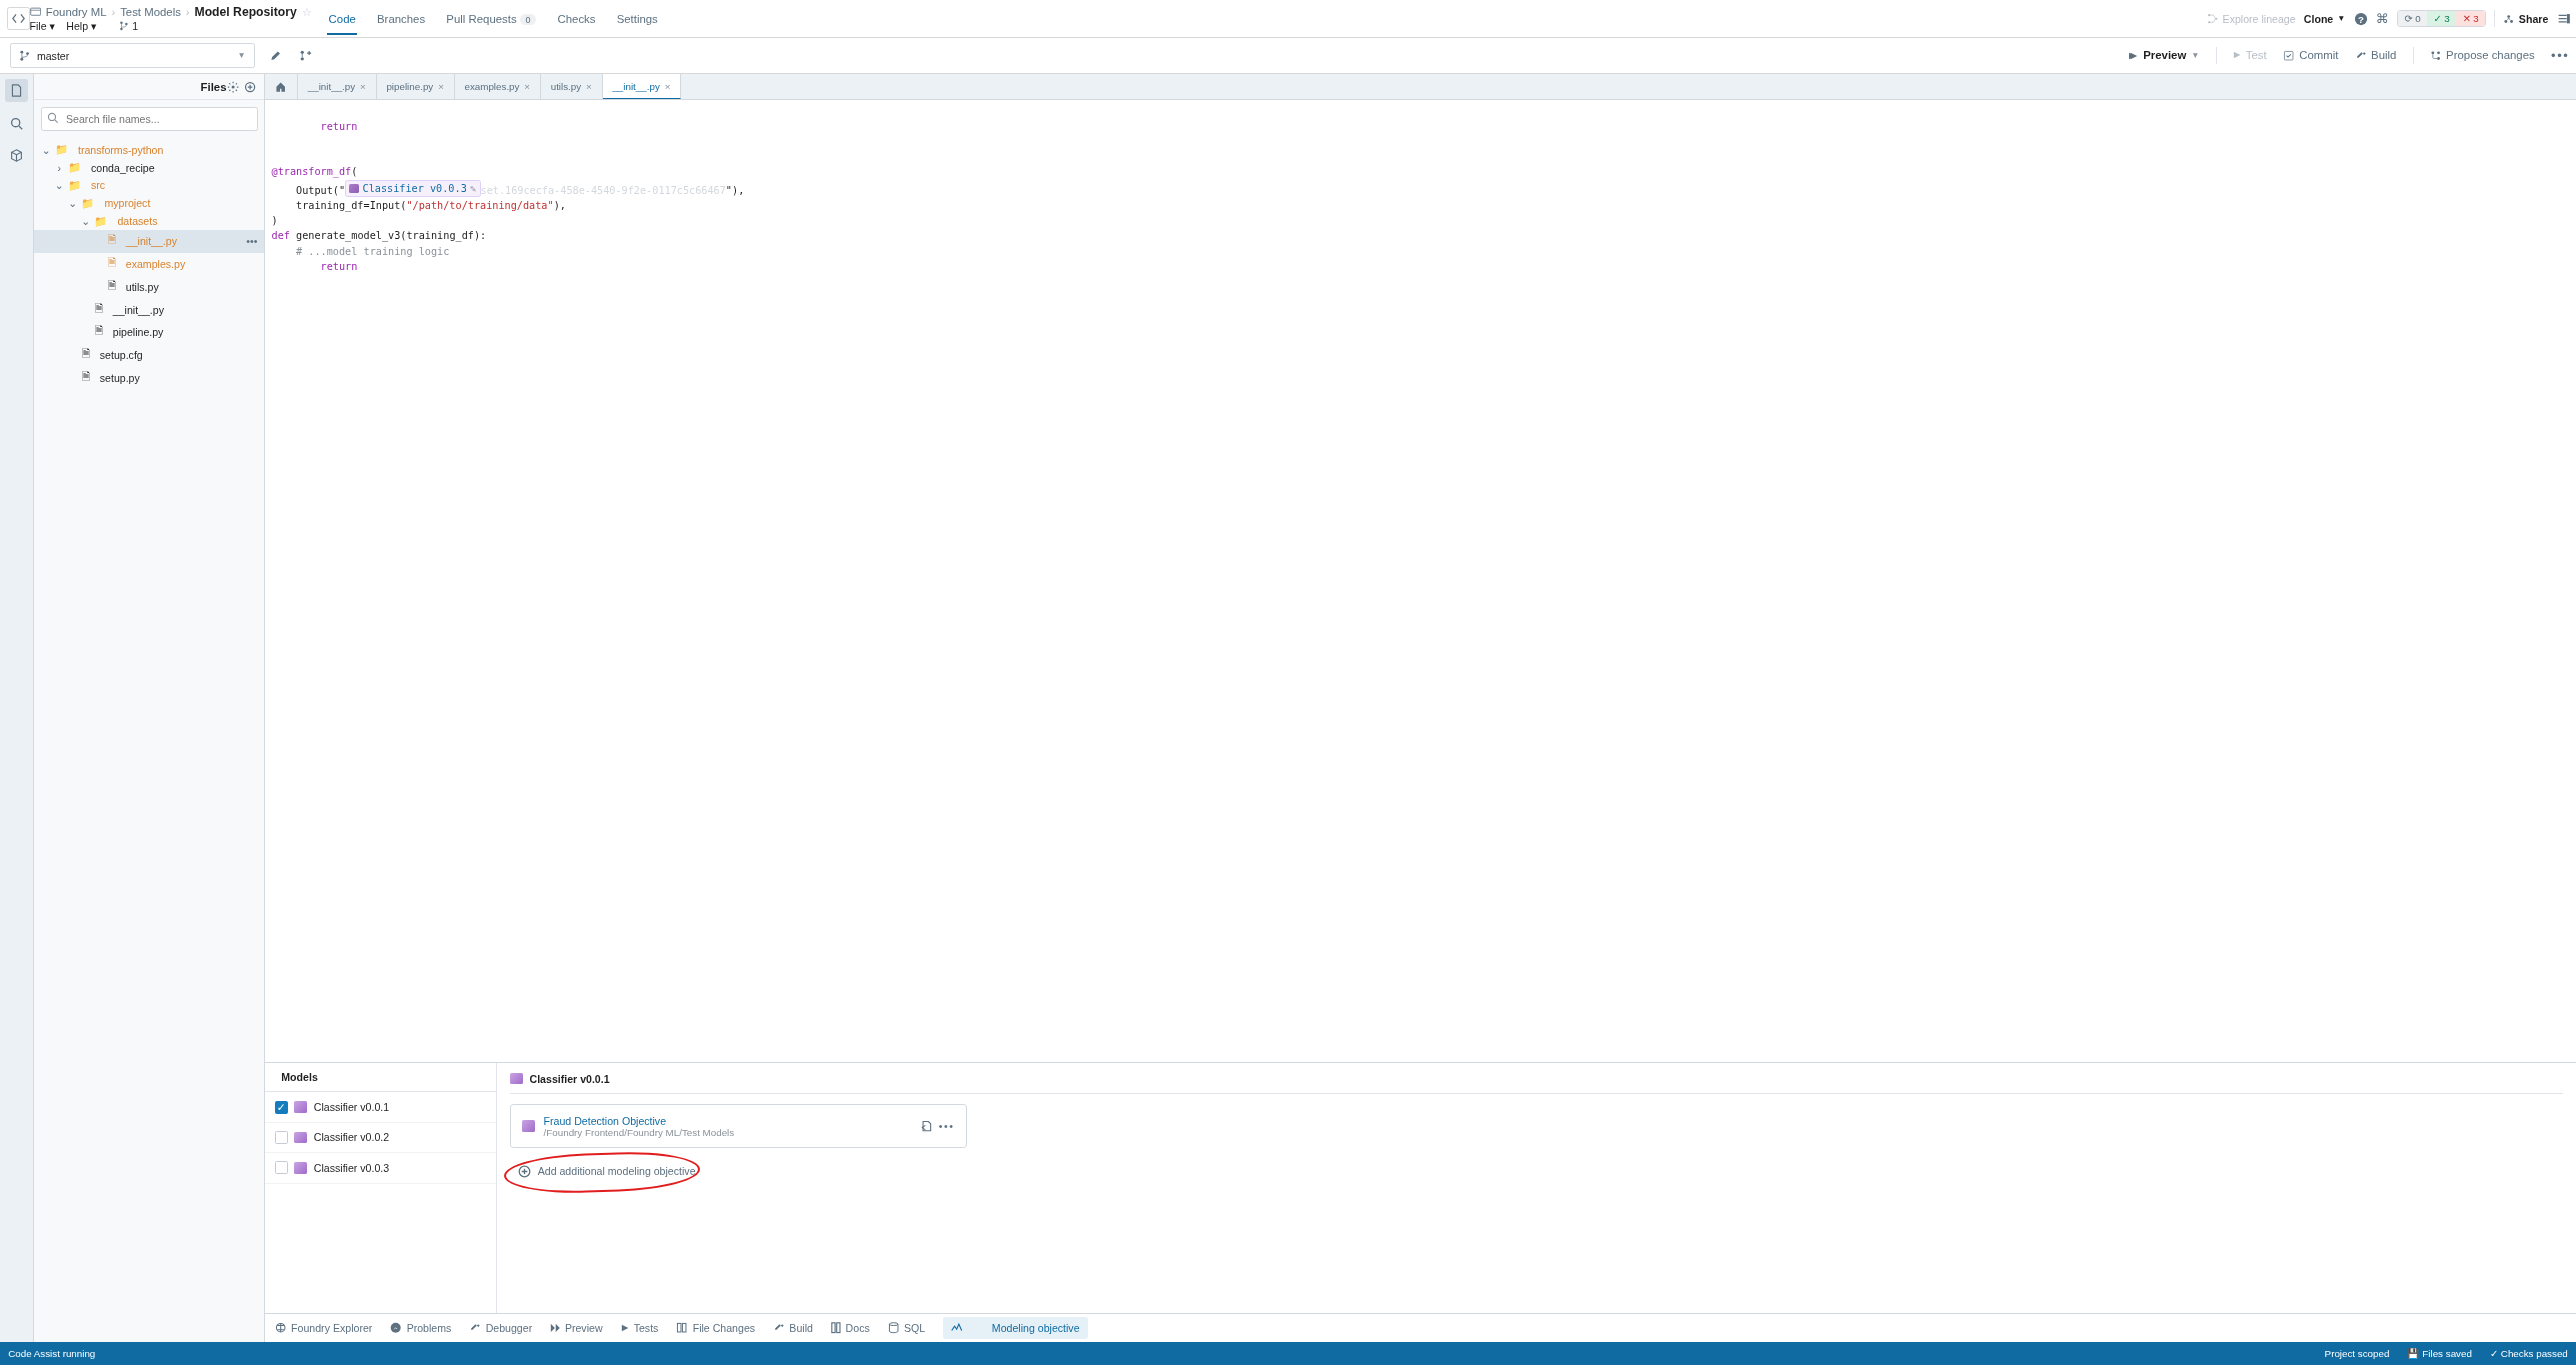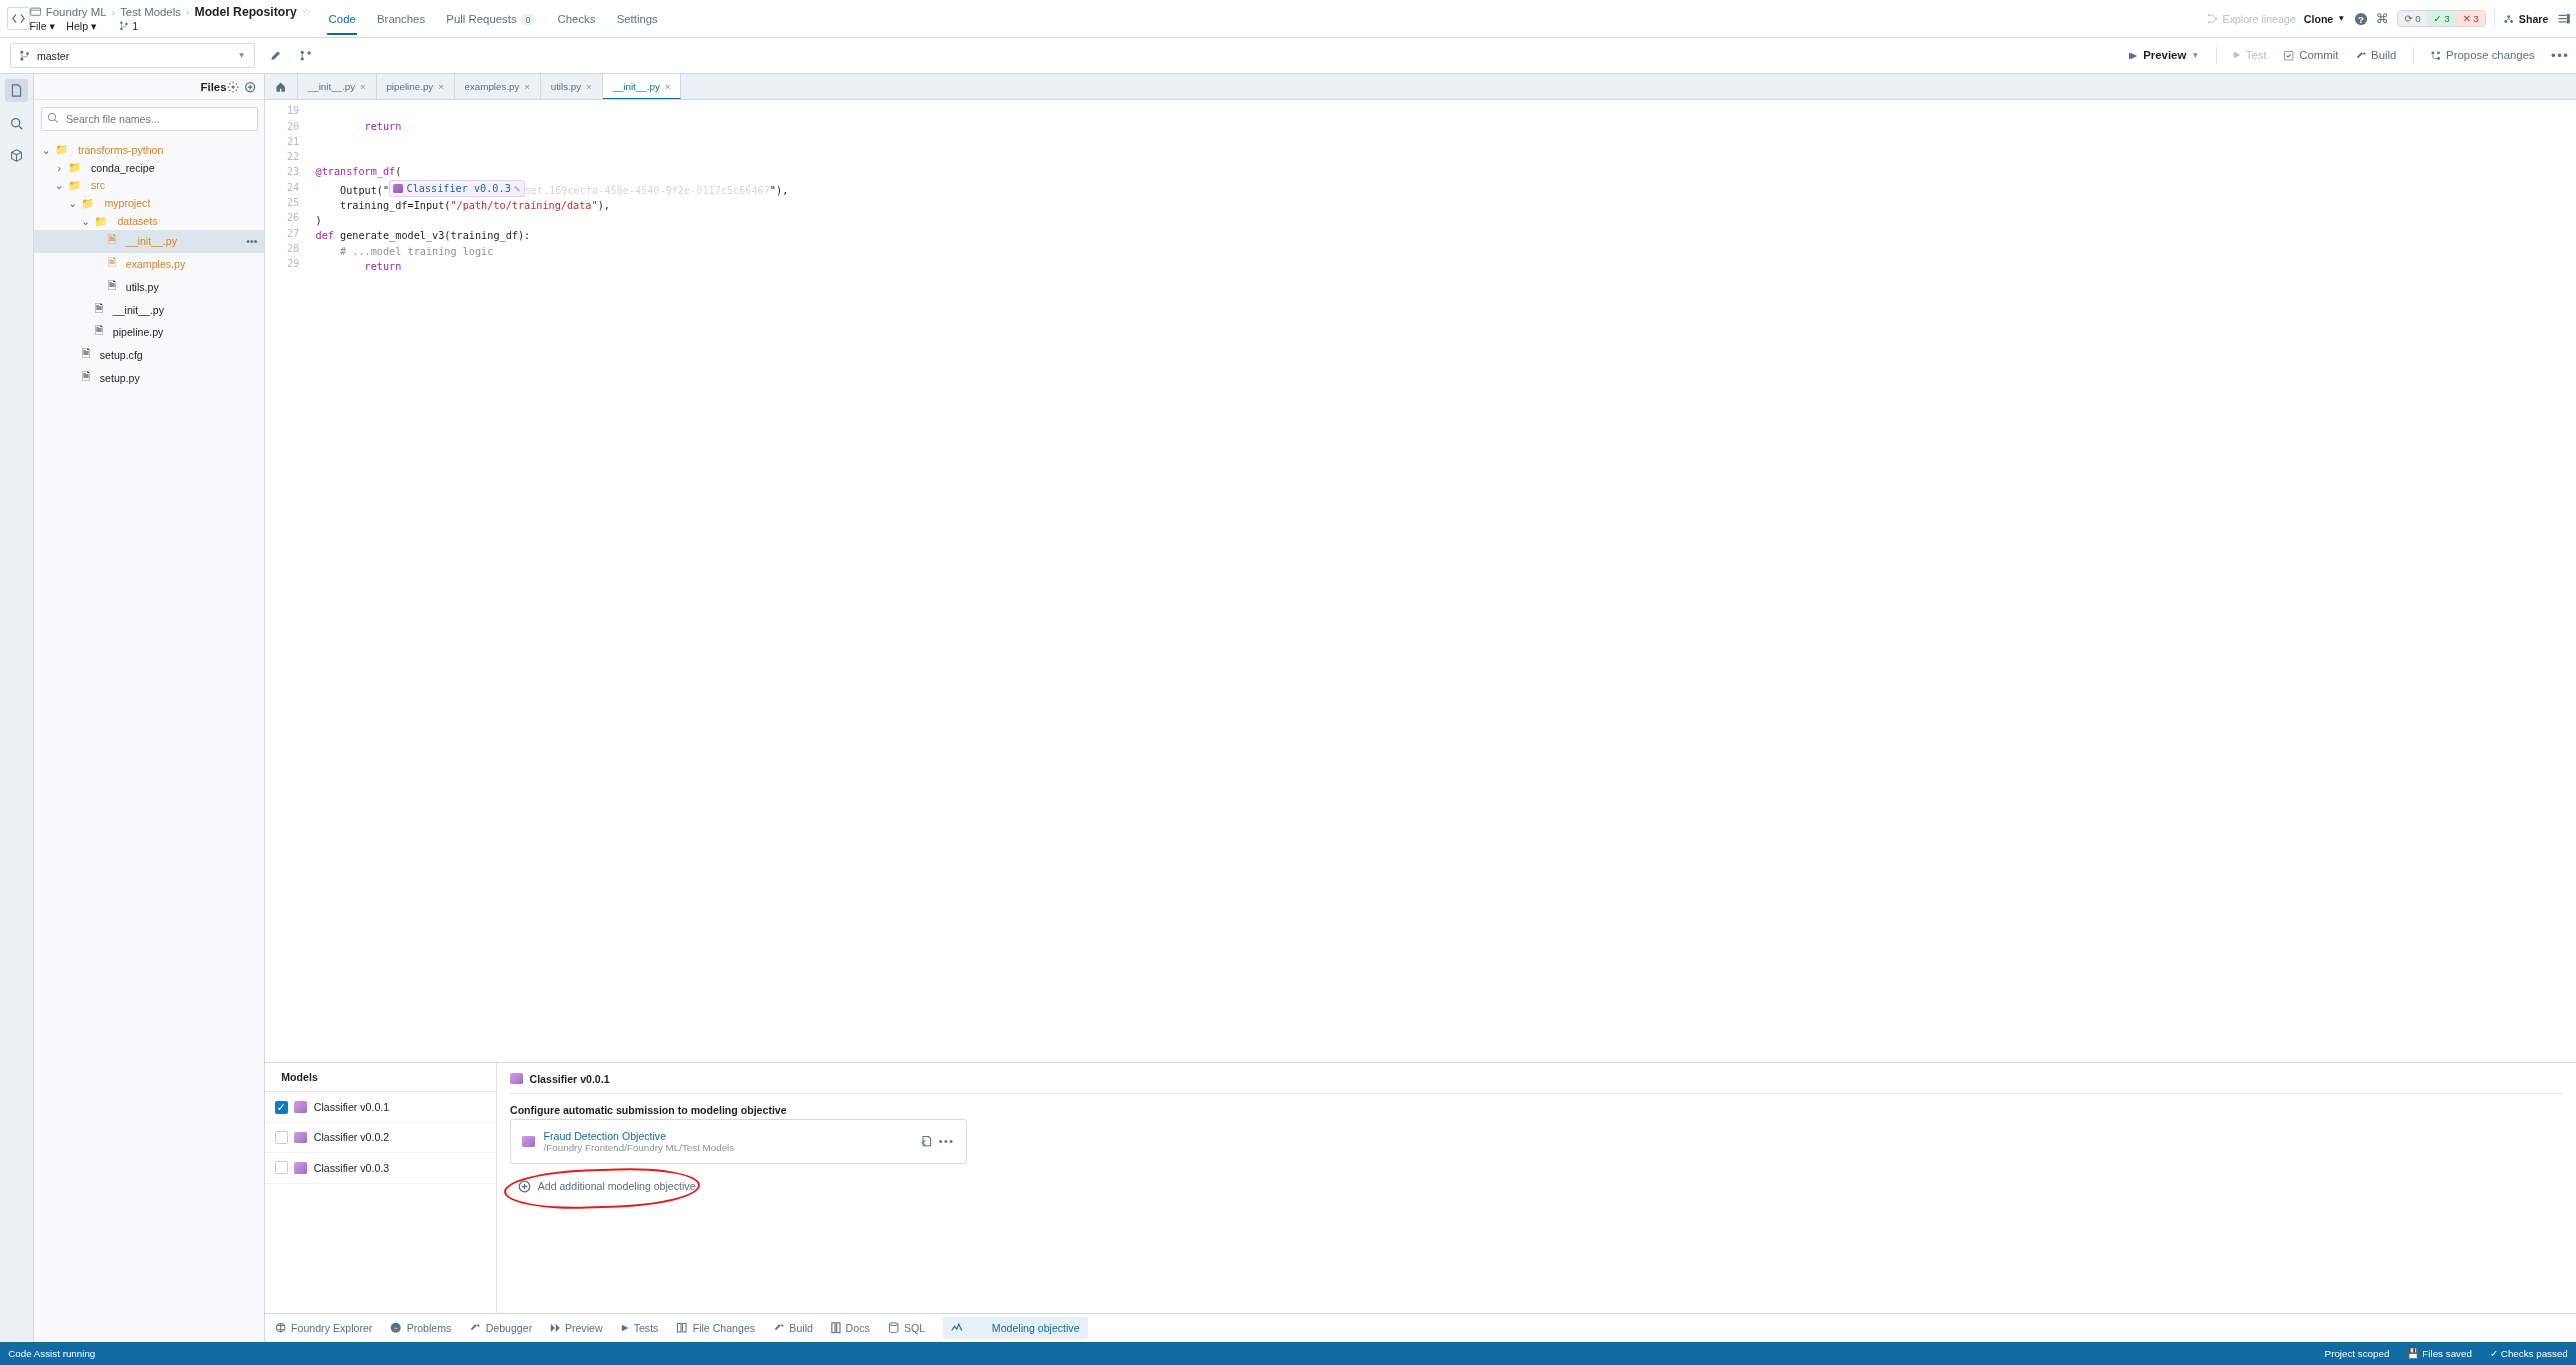--- a/index.html
+++ b/index.html
@@ -342,33 +342,20 @@
       <div class="etab">
           <span>utils.py</span>
           <span class="close">×</span>
         </div>
       <div class="etab active">
           <span>__init__.py</span>
           <span class="close">×</span>
         </div>
     </div>
     <div class="code-area">
-      <div class="gutter" id="gutter">
-          <div>19</div>
-          <div>20</div>
-          <div>21</div>
-          <div>22</div>
-          <div>23</div>
-          <div>24</div>
-          <div>25</div>
-          <div>26</div>
-          <div>27</div>
-          <div>28</div>
-          <div>29</div>
-        </div>
       <div class="codecol">
 <span class="kw">        return</span>
 
 
 <span class="kw">@transform_df</span>(
 <span>    Output("</span><span class="chip"><span class="chip-icon"></span><span class="link">Classifier v0.0.3</span> <span style="color:#8a9299;">✎</span></span><span class="ghost">set.169cecfa-458e-4540-9f2e-0117c5c66467</span><span>"),</span>
 <span>    training_df=Input(</span><span class="str">"/path/to/training/data"</span><span>),</span>
 <span>)</span>
 <span class="kw">def </span><span>generate_model_v3(training_df):</span>
 <span class="com">    # ...model training logic</span>
@@ -397,21 +384,20 @@
           <span class="cb"></span>
           <span class="m-icon"></span>
           <span>Classifier v0.0.3</span>
         </div>
       </div>
       <div class="bottom-detail">
         <div class="detail-title">
           <span class="m-icon"></span>
           <span>Classifier v0.0.1</span>
         </div>
-        <div class="conf-head">Configure automatic submission to modeling objective</div>
         <div class="objective-card">
           <span class="m-icon"></span>
           <div class="objective-info">
             <div class="oname">Fraud Detection Objective</div>
             <div class="opath">/Foundry Frontend/Foundry ML/Test Models</div>
           </div>
           <div class="objective-actions">
             <span>
                 <svg width="12.2" height="12.2" viewBox="0 0 16 16" fill="none" stroke="#5c7080" stroke-width="1.4">
                   <path d="M4 2h7l3 3v9H4z"></path>

